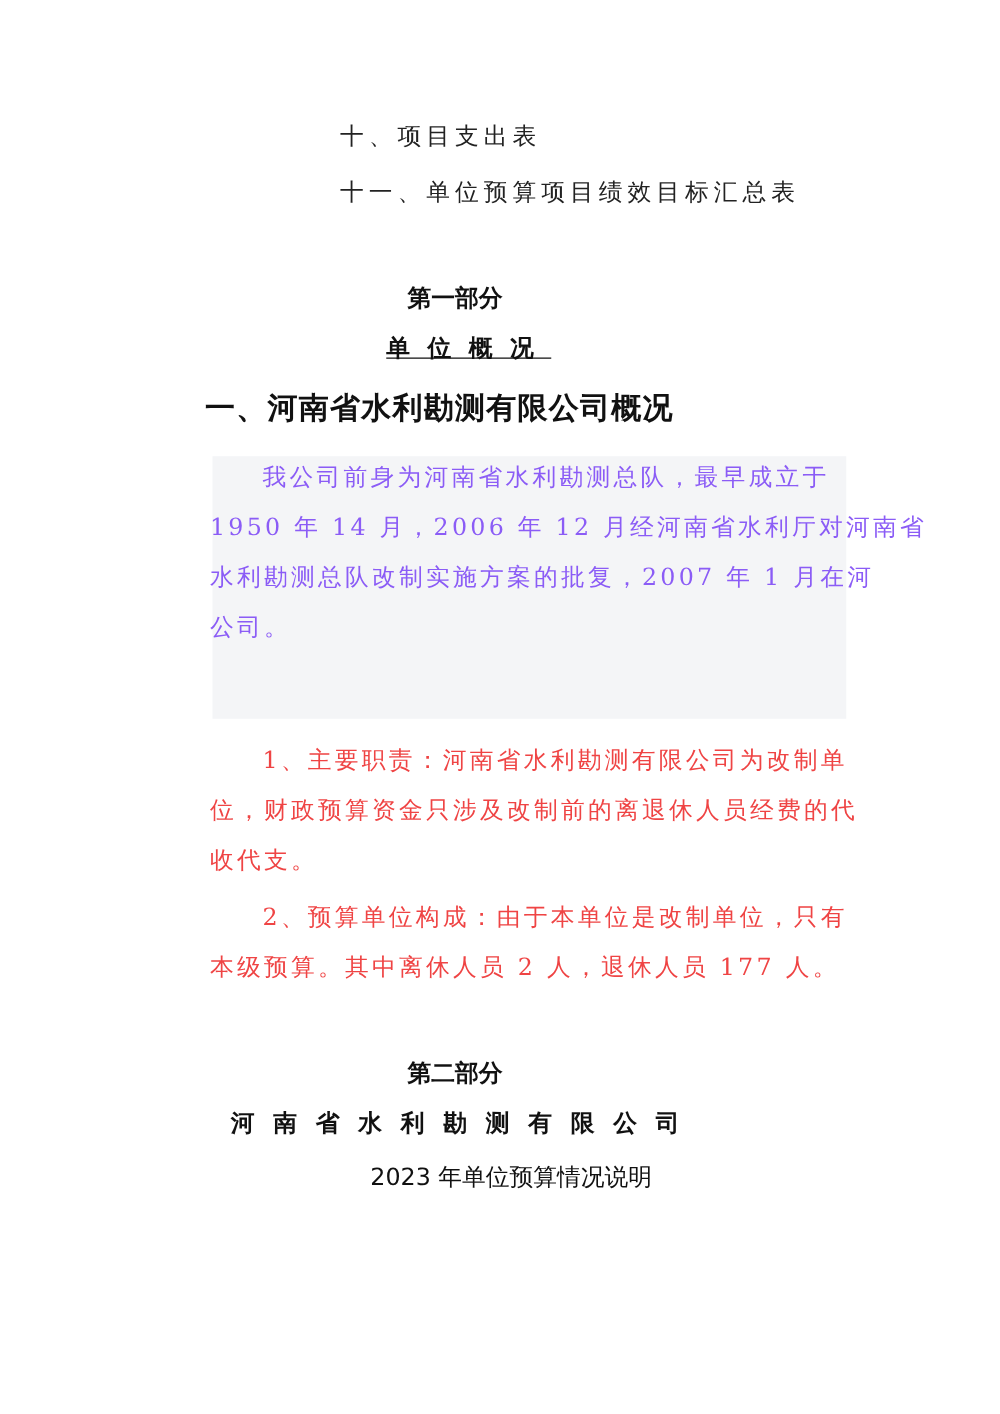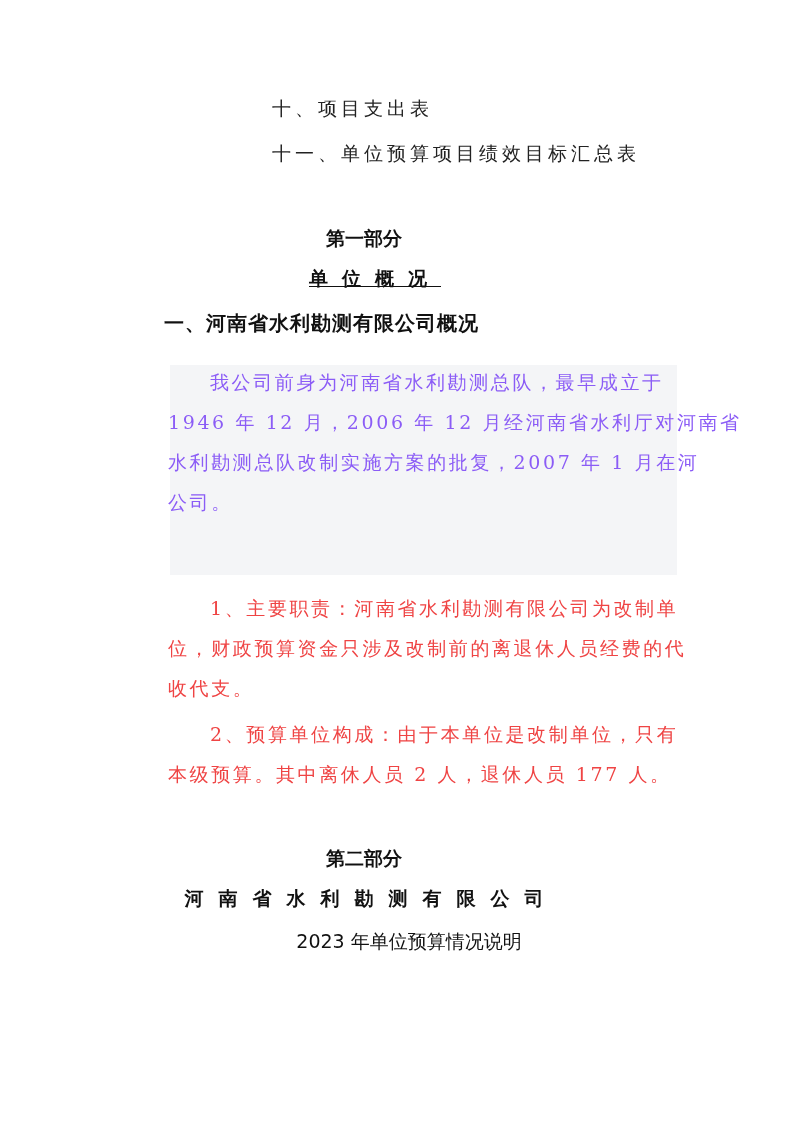--- a/index.html
+++ b/index.html
@@ -9,21 +9,21 @@
   .abs { position: absolute; white-space: nowrap; }
 
   .toc-item { font-size: 19px; letter-spacing: 4px; color: #222; }
   .toc-1 { left: 272px; top: 96px; }
   .toc-2 { left: 272px; top: 141px; }
 
   .part-title { font-size: 19px; font-weight: bold; left: 0; width: 728px; text-align: center; color: #111; }
   .p1-title { top: 226px; }
   .p1-sub { top: 266px; letter-spacing: 14px; padding-left: 22px; box-sizing: border-box; text-decoration: underline; }
 
-  .section-h { left: 164px; top: 310px; font-size: 20px; font-weight: bold; color: #111; letter-spacing: 1px; }
+  .section-h { left: 164px; top: 310px; font-size: 24px; font-weight: bold; color: #111; letter-spacing: 1px; }
 
   .shade { position: absolute; left: 170px; top: 365px; width: 507px; height: 210px; background: #f4f5f7; }
 
   .para { position: absolute; left: 168px; width: 512px; font-size: 19px; line-height: 40px; color: #ef4444; letter-spacing: 2.6px; text-align: justify; }
   .para .line { display: block; white-space: nowrap; }
   .indent { padding-left: 42px; }
 
   .intro { top: 362px; color: #8b5cf6; }
   .duty { top: 588px; }
   .compose { top: 714px; }
@@ -42,21 +42,21 @@
 
   <div class="abs sans part-title p1-title">第一部分</div>
   <div class="abs sans part-title p1-sub">单位概况</div>
 
   <div class="abs sans section-h">一、河南省水利勘测有限公司概况</div>
 
   <div class="shade"></div>
 
   <div class="para serif intro">
     <span class="line indent">我公司前身为河南省水利勘测总队，最早成立于</span>
-    <span class="line">1946 年 12 月，2006 年 12 月经河南省水利厅对河南省</span>
+    <span class="line">1950 年 14 月，2006 年 12 月经河南省水利厅对河南省</span>
     <span class="line">水利勘测总队改制实施方案的批复，2007 年 1 月在河</span>
     <span class="line">公司。</span>
   </div>
 
   <div class="para serif duty">
     <span class="line indent">1、主要职责：河南省水利勘测有限公司为改制单</span>
     <span class="line">位，财政预算资金只涉及改制前的离退休人员经费的代</span>
     <span class="line">收代支。</span>
   </div>
 

